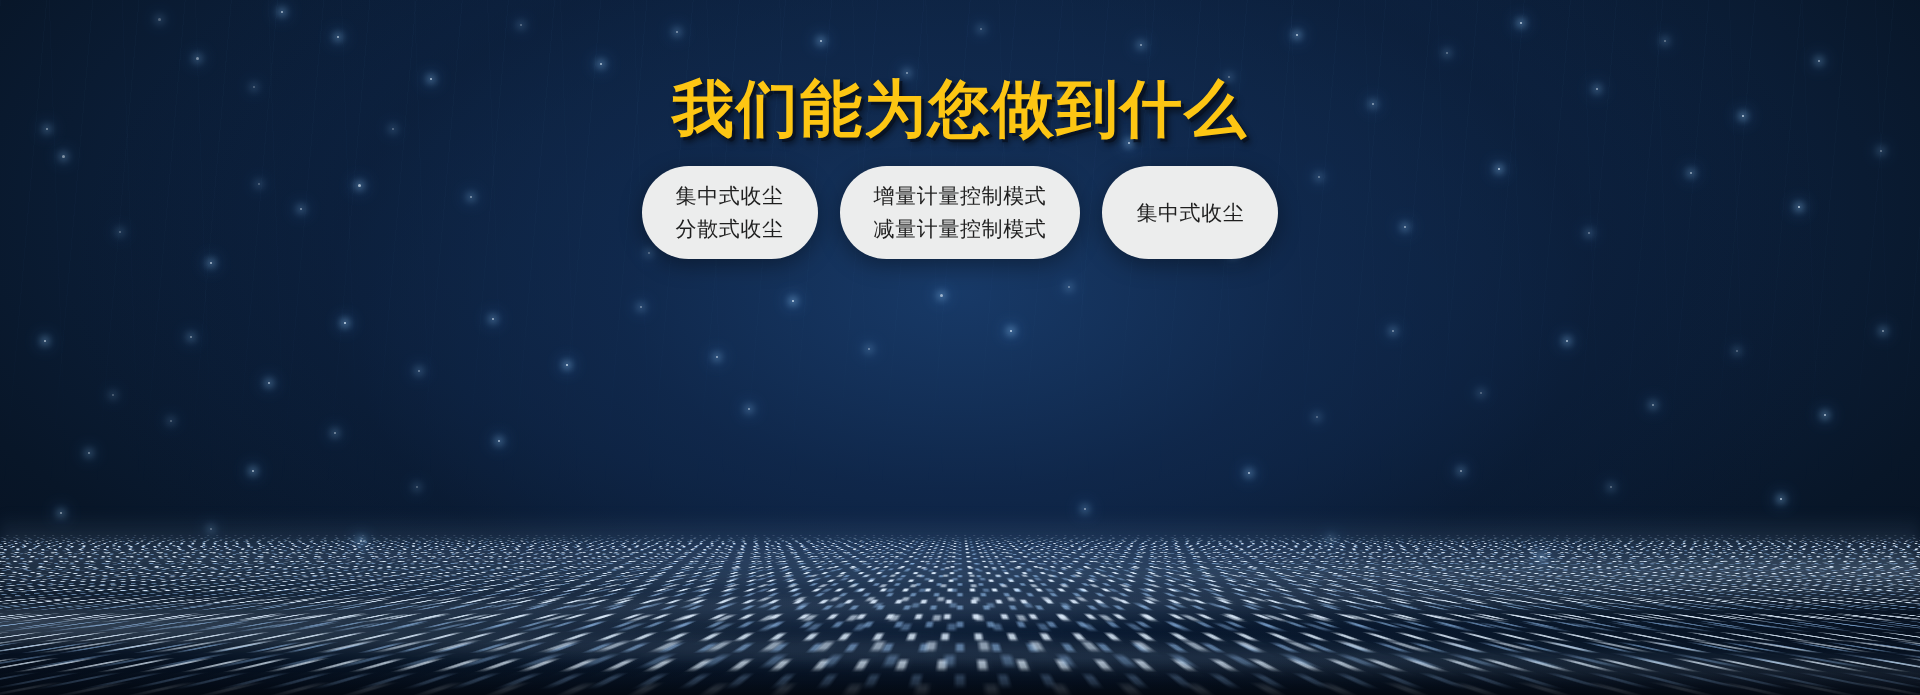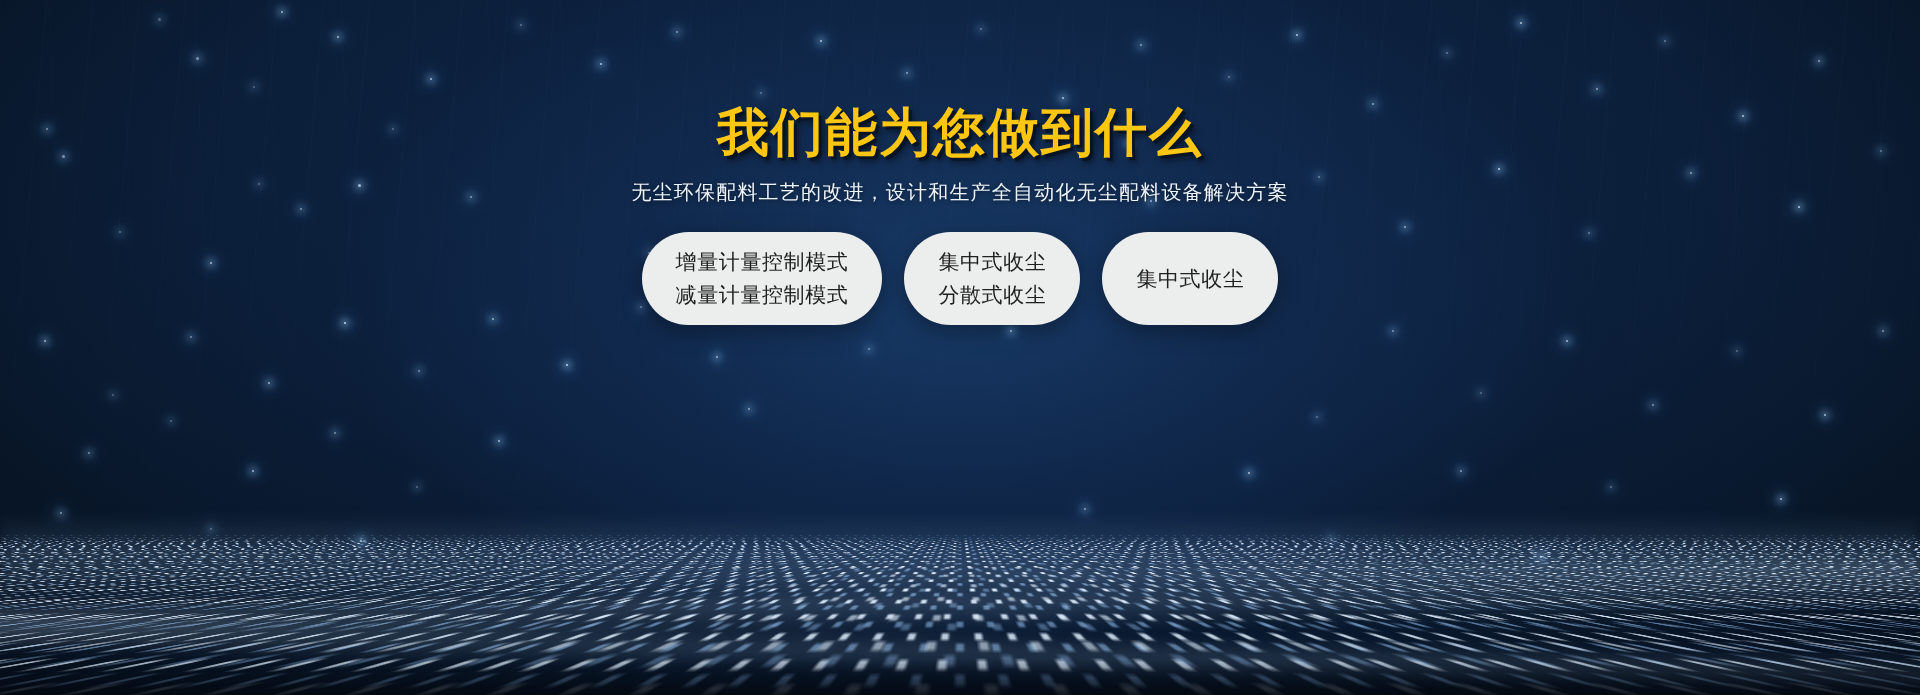--- a/index.html
+++ b/index.html
@@ -82,24 +82,24 @@
   }
 
   
   .content{
     position:absolute; left:0; right:0; top:0;
     display:flex; flex-direction:column; align-items:center;
     z-index:6;
   }
 
   .headline{
-    margin-top:106px;
-    font-family:Liberation Sans, sans-serif;
+    margin-top:78px;
+    font-family:Liberation Serif, serif;
     font-weight:900;
-    font-size:52px;
+    font-size:62px;
     line-height:1;
     letter-spacing:2px;
     color:#fdc613;
     text-shadow:
        3px 3px 0 rgba(8,18,34,0.85),
        4px 5px 6px rgba(0,0,0,0.55);
     white-space:nowrap;
   }
 
   .brandline{
@@ -256,30 +256,29 @@
     <div class="wave-band b1"></div>
     <div class="wave-band b2"></div>
     <div class="land-dark"></div>
   </div>
 
   <div class="content">
 
     <h1 class="headline">我们能为您做到什么</h1>
 
 
-    <p class="subtitle">无尘环保配料工艺的改进，设计和生产全自动化无尘配料设备解决方案</p>
 
     <div class="cards" id="cards">
+        <div class="card">
+          <div class="card-line">集中式收尘</div>
+          <div class="card-line">分散式收尘</div>
+        </div>
         <div class="card">
           <div class="card-line">增量计量控制模式</div>
           <div class="card-line">减量计量控制模式</div>
         </div>
         <div class="card">
           <div class="card-line">集中式收尘</div>
-          <div class="card-line">分散式收尘</div>
-        </div>
-        <div class="card">
-          <div class="card-line">集中式收尘</div>
         </div>
       </div>
 
   </div>
 </div>
 
 </body></html>

